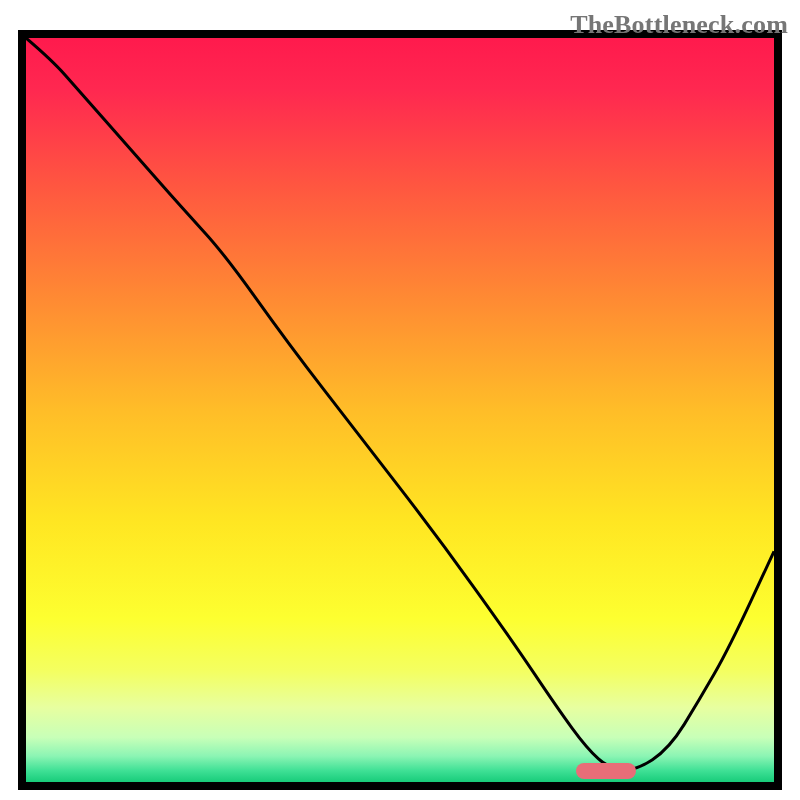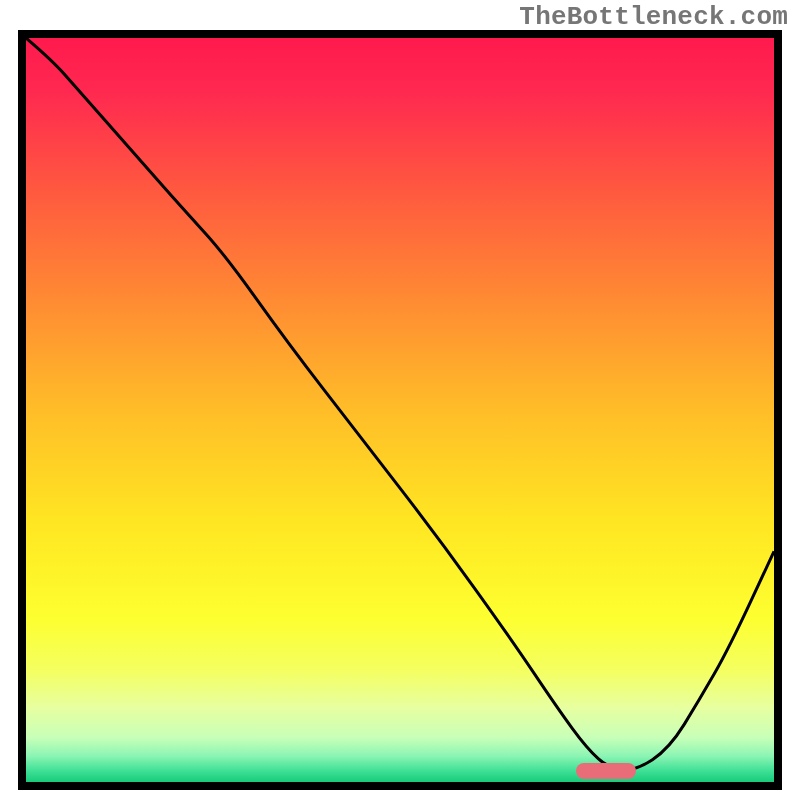--- a/index.html
+++ b/index.html
@@ -5,23 +5,23 @@
   * { margin: 0; padding: 0; box-sizing: border-box; }
   body {
     width: 800px;
     height: 800px;
     background: #fff;
     position: relative;
     overflow: hidden;
   }
   .watermark {
     position: absolute;
-    top: 2px;
+    top: 10px;
     right: 12px;
-    font-family: Liberation Mono, monospace;
+    font-family: Liberation Serif, serif;
     font-size: 26px;
     font-weight: 600;
     color: #767676;
     letter-spacing: 0.2px;
     z-index: 10;
   }
   .frame {
     position: absolute;
     left: 18px;
     top: 30px;

